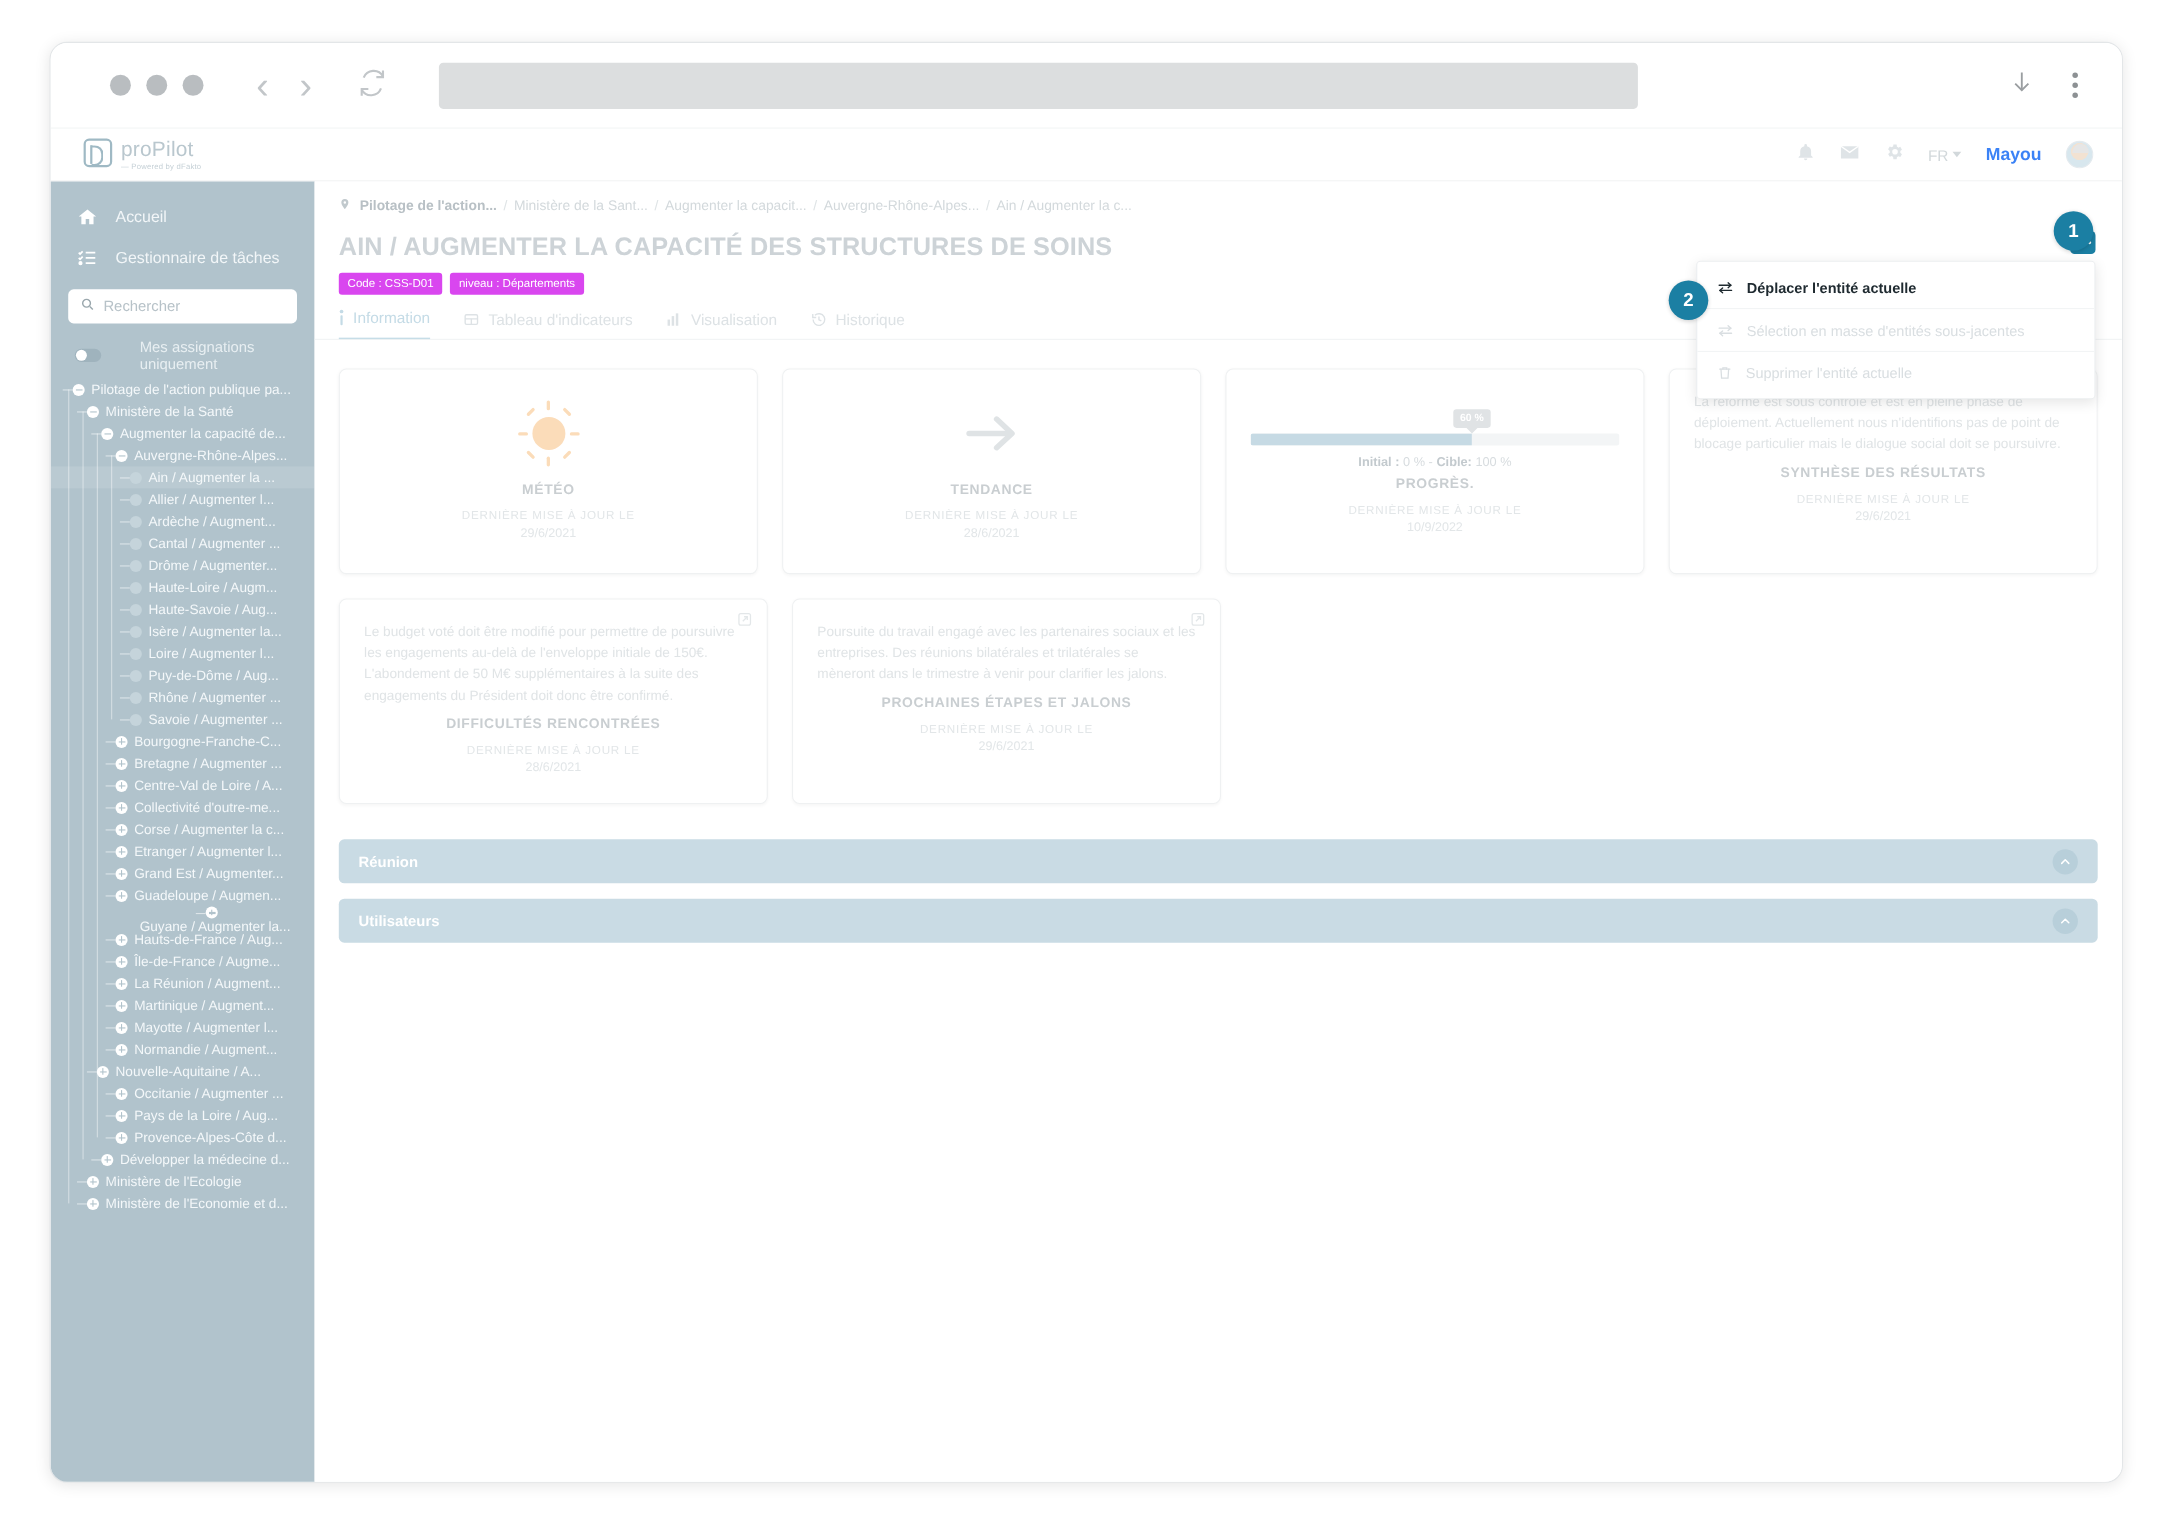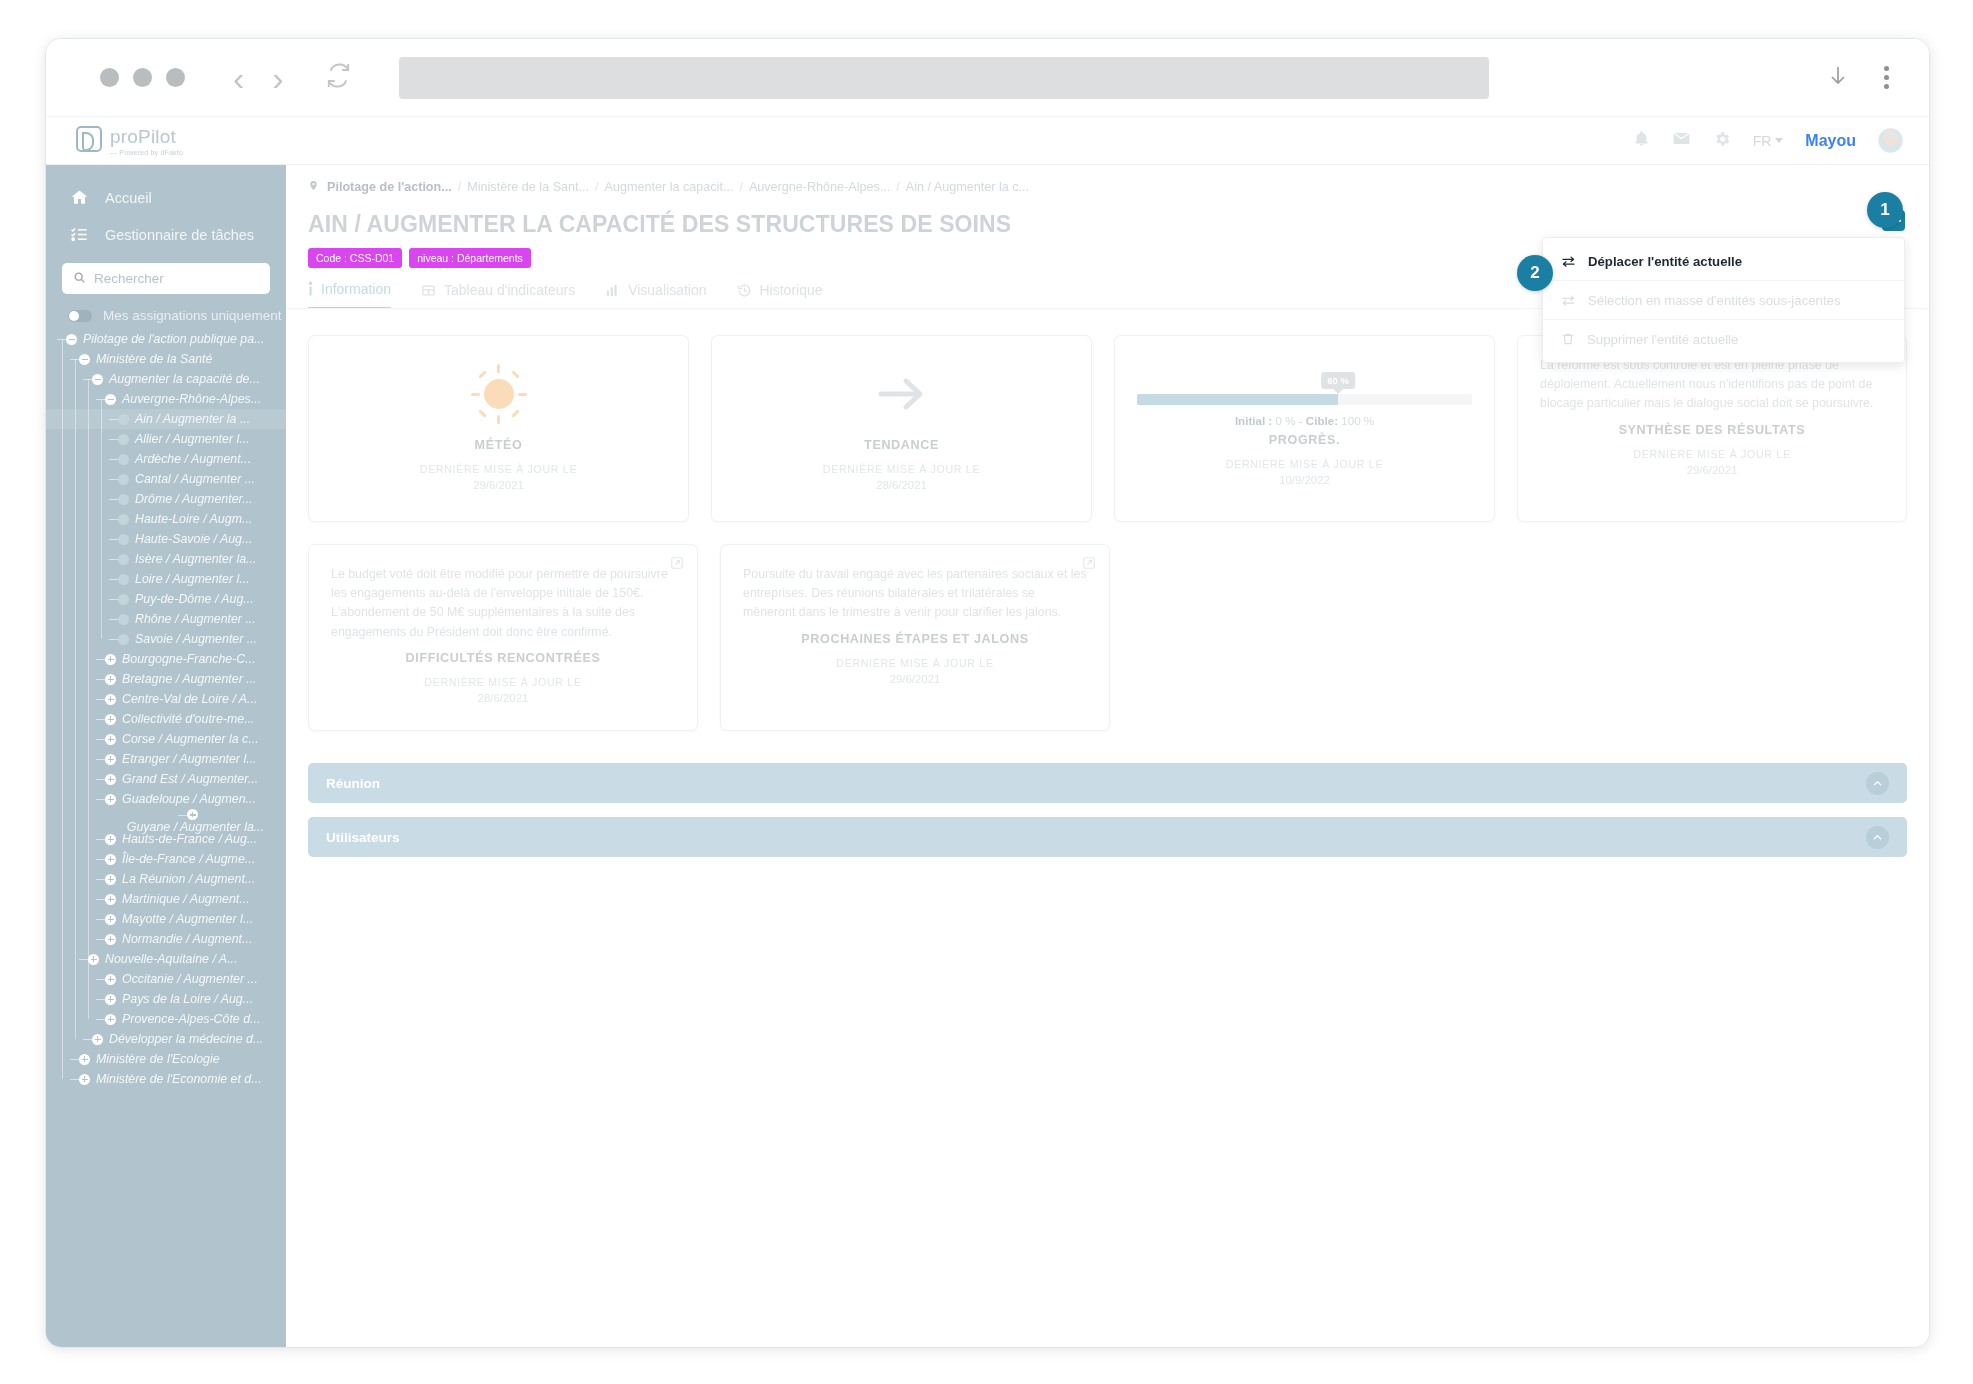--- a/index.html
+++ b/index.html
@@ -133,23 +133,23 @@
 
   #toggle-row { display: flex; align-items: center; gap: 11px; padding: 8px 0 6px 22px; }
   .toggle-pill {
     width: 24px; height: 12px; border-radius: 7px; background: #9fb3bd;
     position: relative; flex: none;
   }
   .toggle-pill::after {
     content: ""; position: absolute; left: 1px; top: 1px;
     width: 10px; height: 10px; border-radius: 50%; background: #ffffff;
   }
-  #toggle-label { color: #e8eff2; font-size: 13.5px; }
-
-  #tree { position: relative; padding-bottom: 20px; font-style: italic; }
+  #toggle-label { color: #e8eff2; font-size: 13.5px; margin-left: 24px; }
+
+  #tree { position: relative; padding-bottom: 20px; }
   .tree-row {
     display: flex; align-items: center;
     height: 20px; position: relative;
     color: #f4f8fa; font-size: 12.4px;
     white-space: nowrap;
   }
   .tree-row.selected { background: rgba(255,255,255,0.12); }
   .tree-node-icon {
     width: 11px; height: 11px; border-radius: 50%;
     background: #ffffff; flex: none; position: relative;

